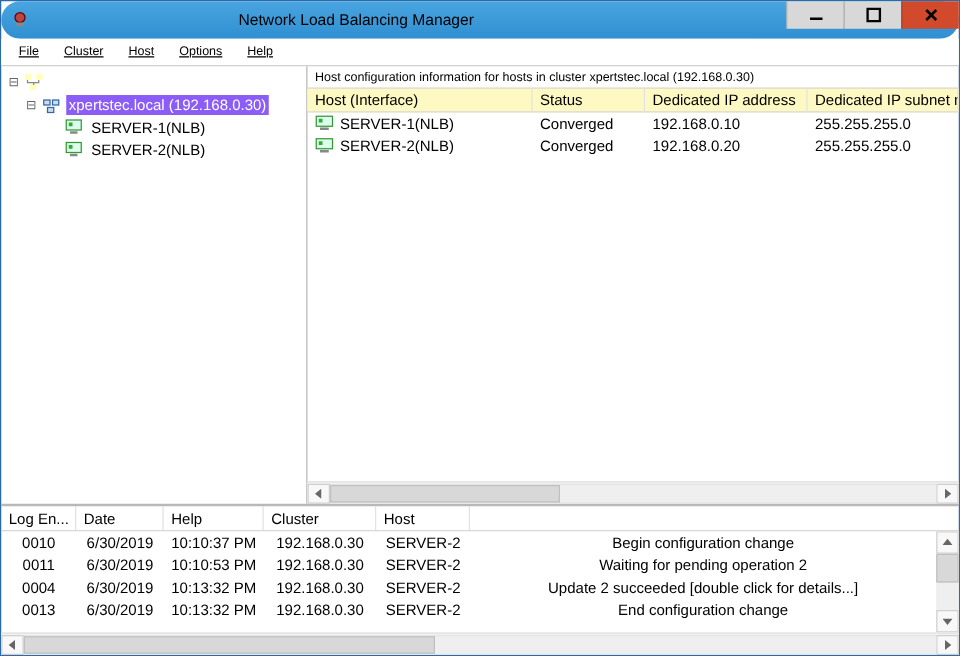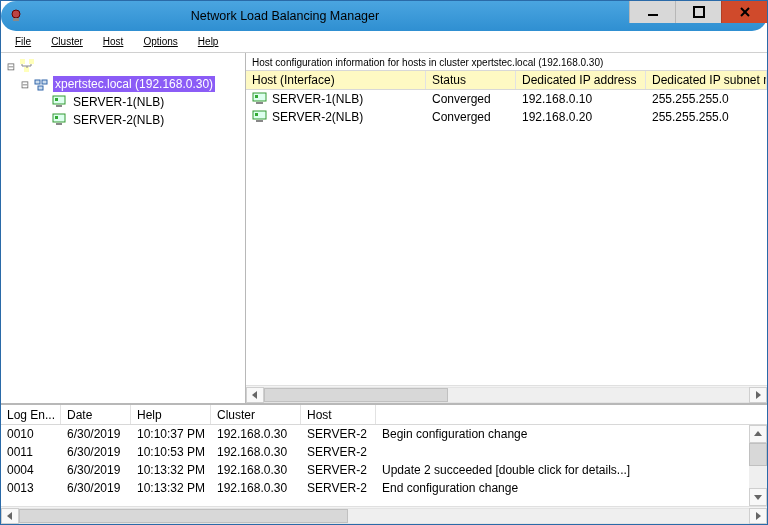--- a/index.html
+++ b/index.html
@@ -39,21 +39,21 @@
   .host-icon { width:16px; height:14px; margin-right:4px; flex:0 0 auto; }
   
   .hscroll { height:18px; border-top:1px solid #e0e0e0; display:flex; align-items:center; background:#f3f3f3; }
   .hscroll .arrow { width:18px; height:16px; display:flex; align-items:center; justify-content:center; border:1px solid #cfcfcf; background:#f8f8f8; margin:0 0; }
   .hscroll .track { flex:1; height:16px; background:#efefef; position:relative; border-top:1px solid #e4e4e4; border-bottom:1px solid #e4e4e4; }
   .hscroll .thumb { position:absolute; top:0; bottom:0; background:#d8d8d8; border:1px solid #c0c0c0; }
   
   .log-pane { height:120px; display:flex; flex-direction:column; border-top:1px solid #b8b8b8; }
   .log-head { display:flex; height:20px; border-bottom:1px solid #d8d8d8; font-size:12px; align-items:stretch; }
   .log-head .col { padding:2px 6px; border-right:1px solid #e2e2e2; display:flex; align-items:center; white-space:nowrap; overflow:hidden; }
-  .log-body { flex:1; overflow:hidden; position:relative; }
+  .log-body { flex:1; overflow:hidden; position:relative;text-align:center; }
   .log-scroll-rows { position:absolute; inset:0 18px 0 0; }
   .log-row { display:flex; height:18px; align-items:center; font-size:12px; }
   .log-row .cell { padding:0 6px; white-space:nowrap; overflow:hidden; }
   .vscroll { position:absolute; top:0; right:0; bottom:0; width:18px; background:#f3f3f3; display:flex; flex-direction:column; }
   .vscroll .varrow { height:18px; border:1px solid #cfcfcf; background:#f8f8f8; display:flex; align-items:center; justify-content:center; }
   .vscroll .vtrack { flex:1; position:relative; background:#efefef; }
   .vscroll .vthumb { position:absolute; left:0; right:0; top:0; height:50%; background:#d8d8d8; border:1px solid #c0c0c0; }
   
   .d-c1 { width:180px; } .d-c2 { width:90px; } .d-c3 { width:130px; } .d-c4 { flex:1; }
   
@@ -221,20 +221,21 @@
           <div class="cell l-c4">192.168.0.30</div>
           <div class="cell l-c5">SERVER-2</div>
           <div class="cell l-c6">Begin configuration change</div>
         </div>
         <div class="log-row">
           <div class="cell l-c1">0011</div>
           <div class="cell l-c2">6/30/2019</div>
           <div class="cell l-c3">10:10:53 PM</div>
           <div class="cell l-c4">192.168.0.30</div>
           <div class="cell l-c5">SERVER-2</div>
+          <div class="cell l-c6">Waiting for pending operation 2</div>
         </div>
         <div class="log-row">
           <div class="cell l-c1">0004</div>
           <div class="cell l-c2">6/30/2019</div>
           <div class="cell l-c3">10:13:32 PM</div>
           <div class="cell l-c4">192.168.0.30</div>
           <div class="cell l-c5">SERVER-2</div>
           <div class="cell l-c6">Update 2 succeeded [double click for details...]</div>
         </div>
         <div class="log-row">

